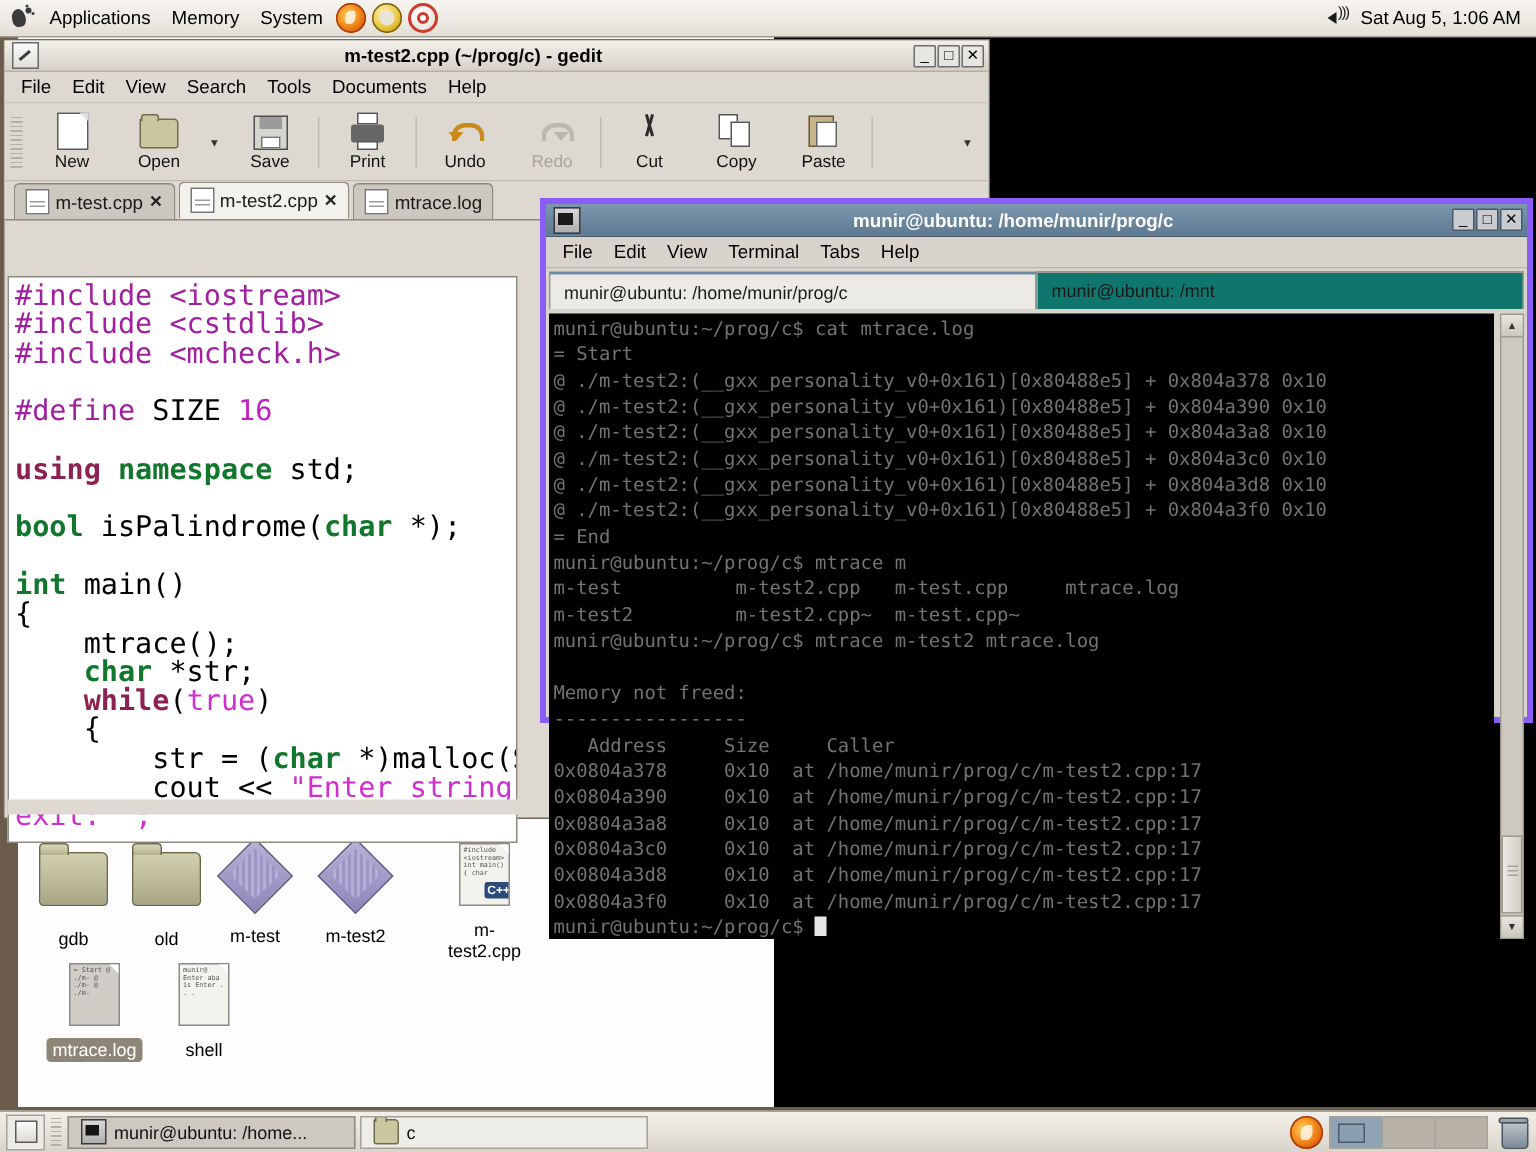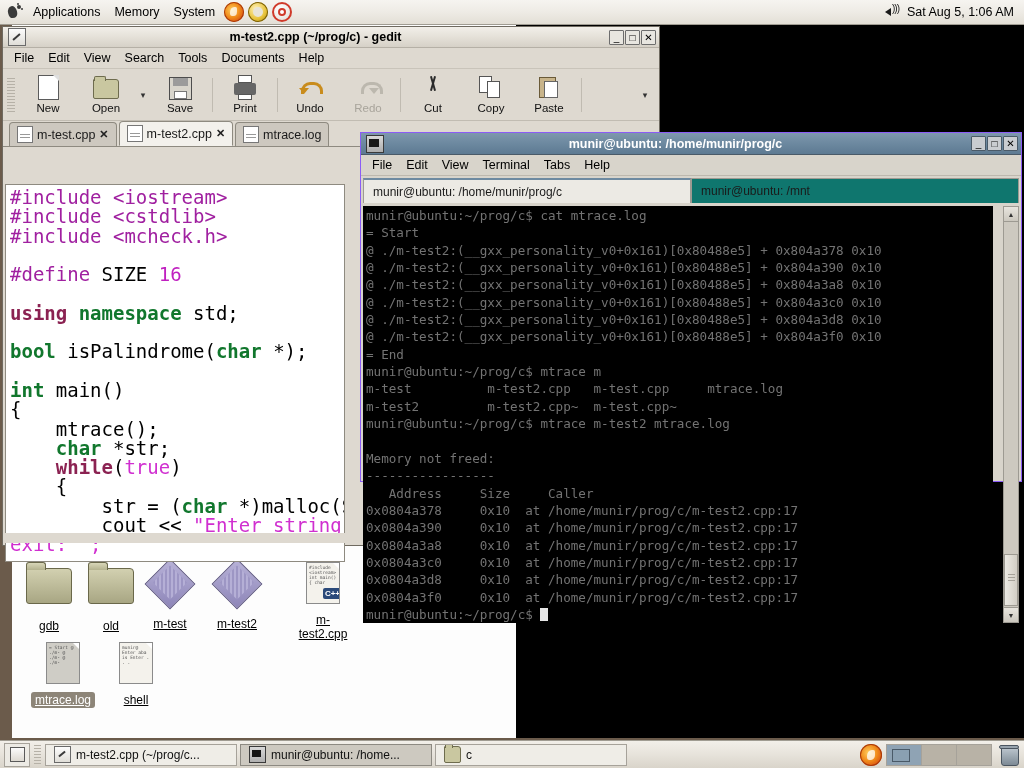--- a/index.html
+++ b/index.html
@@ -248,21 +248,21 @@
   .k-kw{color:#8b2252;font-weight:bold;}
   .k-num{color:#c020c0;}
   .k-str{color:#d02fd0;}
   #gedit-statusarea{
     position:absolute;left:2px;bottom:2px;width:654px;height:10px;background:#ded9d0;
   }
 
   
   #term-window{
     left:360px;top:132px;width:662px;height:350px;
-    border:1px solid #8b5cf6;background:#d8d4cb;
+    border:4px solid #8b5cf6;background:#d8d4cb;
   }
   #term-window .titlebar{
     background:linear-gradient(to bottom,#7e98ad 0%,#6e8aa1 45%,#5d7a92 100%);
     height:22px;color:#fff;border-bottom:1px solid #4a5a68;
   }
   #term-titleicon{
     background:linear-gradient(to bottom,#d8d8d8,#aeaeae);
     border:1px solid #3a3a3a;position:relative;
   }
   #term-titleicon:after{
@@ -309,21 +309,21 @@
     content:"";position:absolute;left:3px;top:22px;width:7px;height:1px;
     background:#a6a29a;box-shadow:0 3px 0 #a6a29a,0 -3px 0 #a6a29a;
   }
 
   
   .dicon{
     position:absolute;width:62px;text-align:center;
     font-size:12px;color:#000;
   }
   .dicon .glyph{height:48px;margin-bottom:2px;position:relative;}
-  .dicon .lbl{display:inline-block;padding:1px 4px;border-radius:3px;line-height:14px;text-decoration:underline;}
+  .dicon .lbl{display:inline-block;padding:1px 4px;border-radius:3px;line-height:14px;}
   .dicon .lbl.sel{background:#8d8578;color:#fff;}
   .folder-glyph{
     width:44px;height:34px;margin:10px auto 0;
     background:linear-gradient(to bottom,#d2d0b0,#a8a683);
     border:1px solid #6a684a;border-radius:1px 4px 3px 3px;position:relative;
   }
   .folder-glyph:before{
     content:"";position:absolute;left:-1px;top:-7px;width:18px;height:7px;
     background:linear-gradient(to bottom,#d8d6b8,#b4b28e);
     border:1px solid #6a684a;border-bottom:none;border-radius:3px 3px 0 0;
@@ -626,24 +626,20 @@
   <div id="term-scroll">
     <div class="sb-arrow">▲</div>
     <div id="sb-thumb"></div>
     <div class="sb-arrow bot">▼</div>
   </div>
 </div>
 
 <div id="bottom-panel">
   <div id="show-desktop"></div>
   <div id="taskgrip"></div>
-  <div class="taskbtn" style="width:192px">
-    <span class="tb-smallico smal-gedit"></span>
-    <span>m-test2.cpp (~/prog/c...</span>
-  </div>
   <div class="taskbtn active" style="width:192px">
     <span class="tb-smallico smal-term"></span>
     <span>munir@ubuntu: /home...</span>
   </div>
   <div class="taskbtn" style="width:192px">
     <span class="tb-smallico smal-folder"></span>
     <span>c</span>
   </div>
   <div id="tray">
     <div id="tray-firefox"></div>

